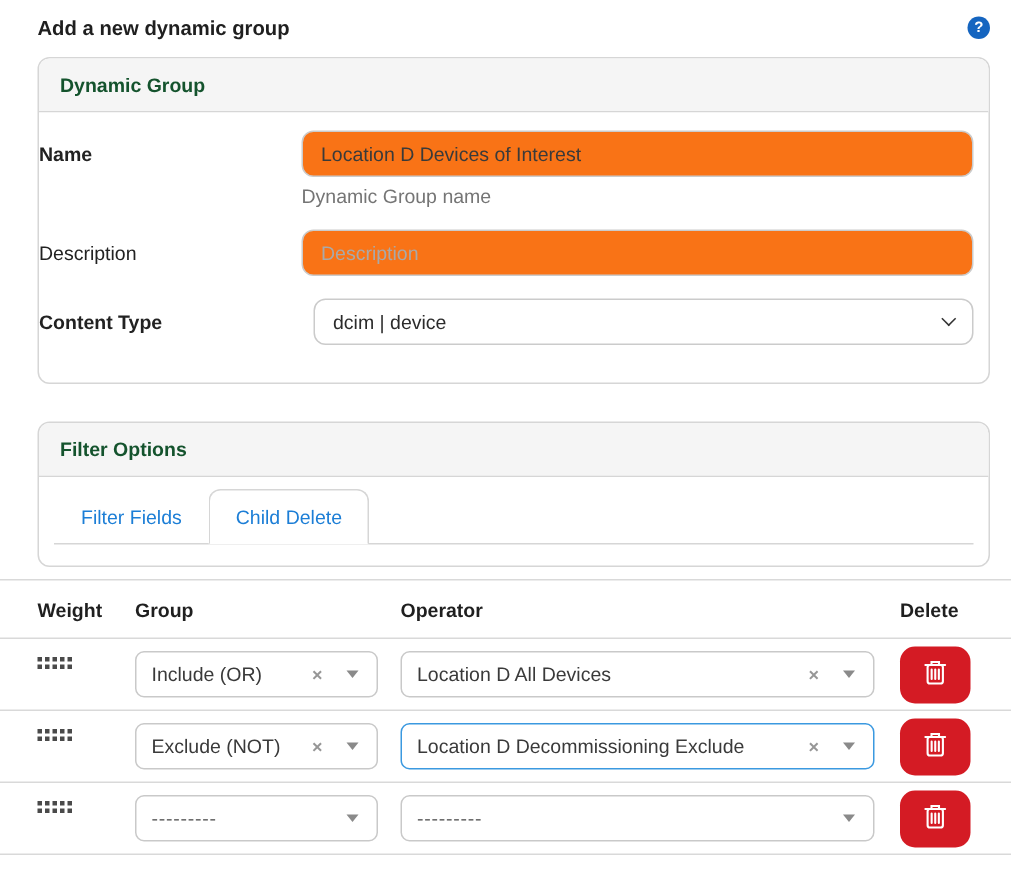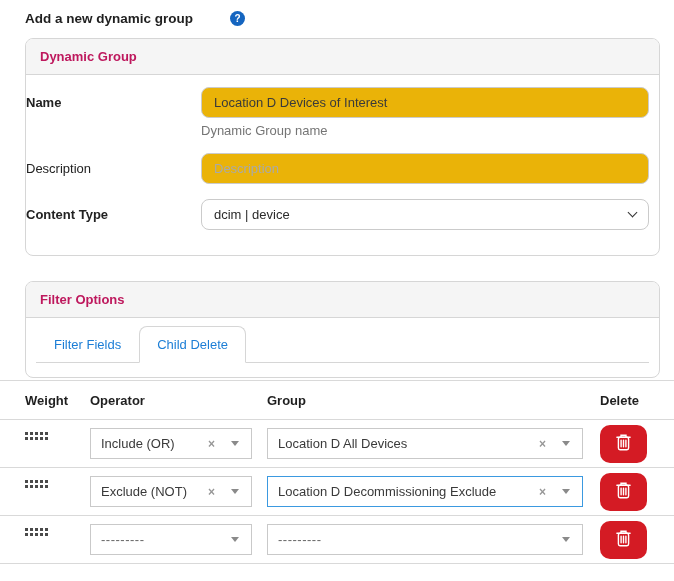--- a/index.html
+++ b/index.html
@@ -8,21 +8,21 @@
     width: 674px; height: 581px;
     background: #fff;
     font-family: "Liberation Sans", sans-serif;
     font-size: 13px;
     color: #2b2b2b;
     overflow: hidden;
   }
 
   
   .page-header {
-    display: flex; justify-content: flex-start; align-items: center;
+    display: flex; justify-content: space-between; align-items: center;
     padding: 11px 14px 12px 25px;
     gap: 37px;
   }
   .page-title { font-weight: 700; font-size: 13.5px; color: #1f1f1f; }
   .help-icon {
     width: 15px; height: 15px; border-radius: 50%;
     background: #1565c0; color: #fff;
     font-size: 10px; font-weight: 700;
     display: flex; align-items: center; justify-content: center;
     cursor: pointer;
@@ -32,21 +32,21 @@
   .panel {
     margin: 0 14px 0 25px;
     border: 1px solid #d6d6d6;
     border-radius: 8px;
     background: #fff;
   }
   .panel-heading {
     background: #f5f5f5;
     padding: 10px 14px;
     font-weight: 700;
-    color: #be185d;
+    color: #14532d;
     border-bottom: 1px solid #d6d6d6;
     border-radius: 7px 7px 0 0;
   }
 
   
   .panel-body { padding: 12px 10px 25px 0; }
   .form-row { display: flex; align-items: flex-start; }
   .form-row + .form-row { margin-top: 15px; }
   .form-label {
     width: 175px; text-align: left;
@@ -54,25 +54,25 @@
     color: #222;
   }
   .form-label.req { font-weight: 700; }
   .form-control-col { flex: 1; }
   .text-input {
     width: 100%; height: 31px;
     border: 1px solid #cbcbcb; border-radius: 8px;
     padding: 0 12px;
     font-family: "Liberation Sans", sans-serif;
     font-size: 13px; color: #3a3a3a;
-    outline: none; background: #eab308;
+    outline: none; background: #f97316;
   }
   .text-input::placeholder { color: #a9a9a9; }
   .help-text { color: #757575; margin-top: 5px; }
-  .select-wrap { position: relative; }
+  .select-wrap { position: relative; margin-left: 8px; }
   .native-select {
     width: 100%; height: 31px;
     border: 1px solid #cbcbcb; border-radius: 8px;
     padding: 0 26px 0 12px;
     font-family: "Liberation Sans", sans-serif;
     font-size: 13px; color: #2b2b2b;
     appearance: none; -webkit-appearance: none;
     background: #fff; outline: none;
   }
   .chevron-down {
@@ -94,42 +94,42 @@
     border-radius: 8px 8px 0 0;
     margin-bottom: -1px;
     cursor: pointer;
   }
   .tab.active {
     border-color: #d6d6d6 #d6d6d6 #fff #d6d6d6;
     background: #fff;
   }
 
   
-  .cg-table { margin-top: 2px; border-top: 1px solid #d9d9d9; }
+  .cg-table { margin-top: 8px; border-top: 1px solid #d9d9d9; }
   .cg-grid {
     display: grid;
     grid-template-columns: 65px 177px 333px 1fr;
     align-items: center;
     padding: 0 2px 0 25px;
   }
   .cg-header { font-weight: 700; color: #1f1f1f; height: 39px; border-bottom: 1px solid #d9d9d9; }
   .cg-row { height: 48px; border-bottom: 1px solid #d9d9d9; }
 
   .grip-cell { align-self: start; padding-top: 12px; }
   .grip {
     width: 3px; height: 3px; background: #4a4a4a; cursor: grab;
     box-shadow:
       5px 0 #4a4a4a, 10px 0 #4a4a4a, 15px 0 #4a4a4a, 20px 0 #4a4a4a,
       0 5px #4a4a4a, 5px 5px #4a4a4a, 10px 5px #4a4a4a, 15px 5px #4a4a4a, 20px 5px #4a4a4a;
   }
 
   .s2 {
     display: flex; align-items: center;
     height: 31px; background: #fff;
-    border: 1px solid #c9c9c9; border-radius: 0;
+    border: 1px solid #c9c9c9; border-radius: 6px;
     padding: 0 10px; cursor: pointer;
   }
   .s2.op { width: 162px; }
   .s2.grp { width: 316px; }
   .s2.focused { border-color: #3b99e0; }
   .s2 .val { flex: 1; white-space: nowrap; overflow: hidden; color: #3a3a3a; }
   .s2 .val.placeholder { color: #666; letter-spacing: 0.5px; }
   .s2 .clear {
     color: #979797; font-weight: 700; font-size: 12px;
     margin-right: 16px; line-height: 1; cursor: pointer;
@@ -199,22 +199,22 @@
       <div class="tab">Filter Fields</div>
       <div class="tab active">Child Delete</div>
     </div>
   </div>
 </div>
 
 <div class="cg-table">
 
   <div class="cg-grid cg-header">
     <div>Weight</div>
+    <div>Group</div>
     <div>Operator</div>
-    <div>Group</div>
     <div>Delete</div>
   </div>
 
   <div class="cg-grid cg-row">
     <div class="grip-cell">
       <div class="grip"></div>
     </div>
     <div>
       <div class="s2 op">
         <span class="val">Include (OR)</span>

